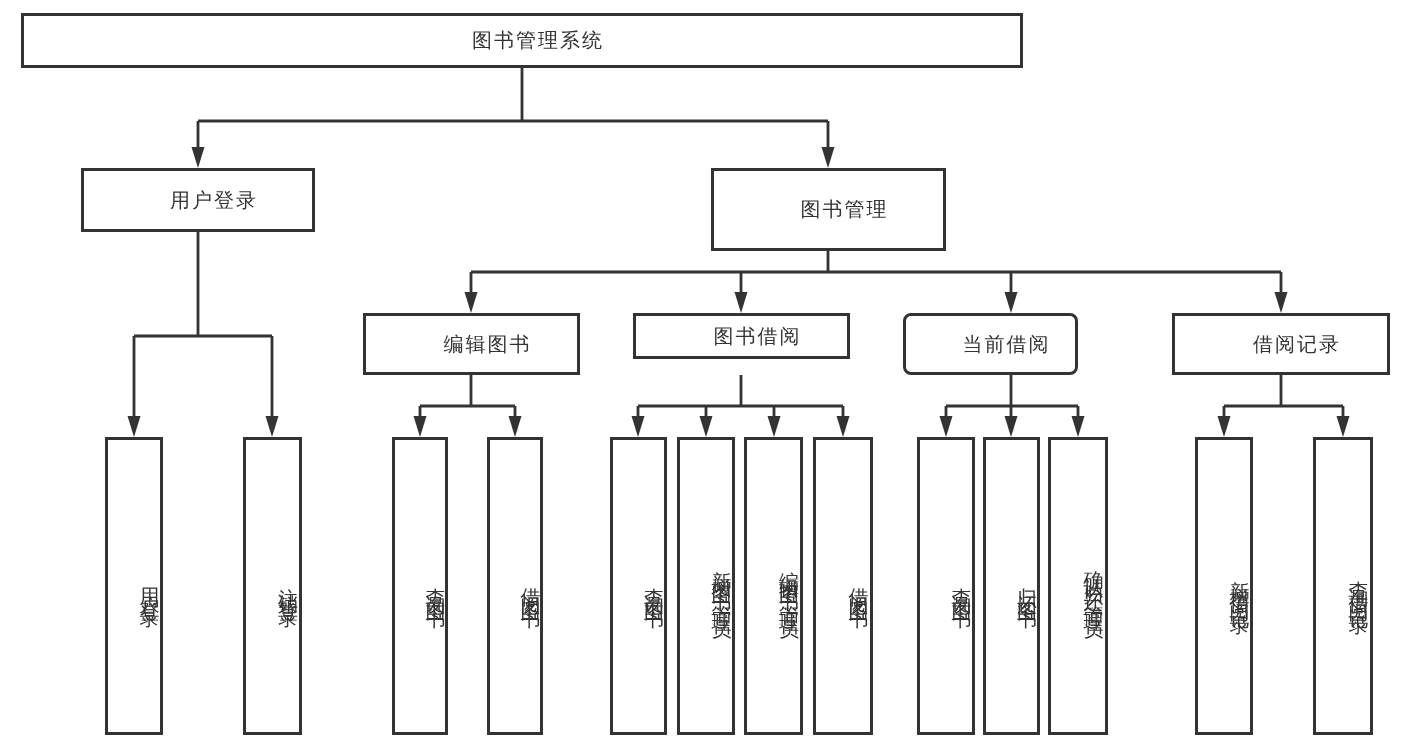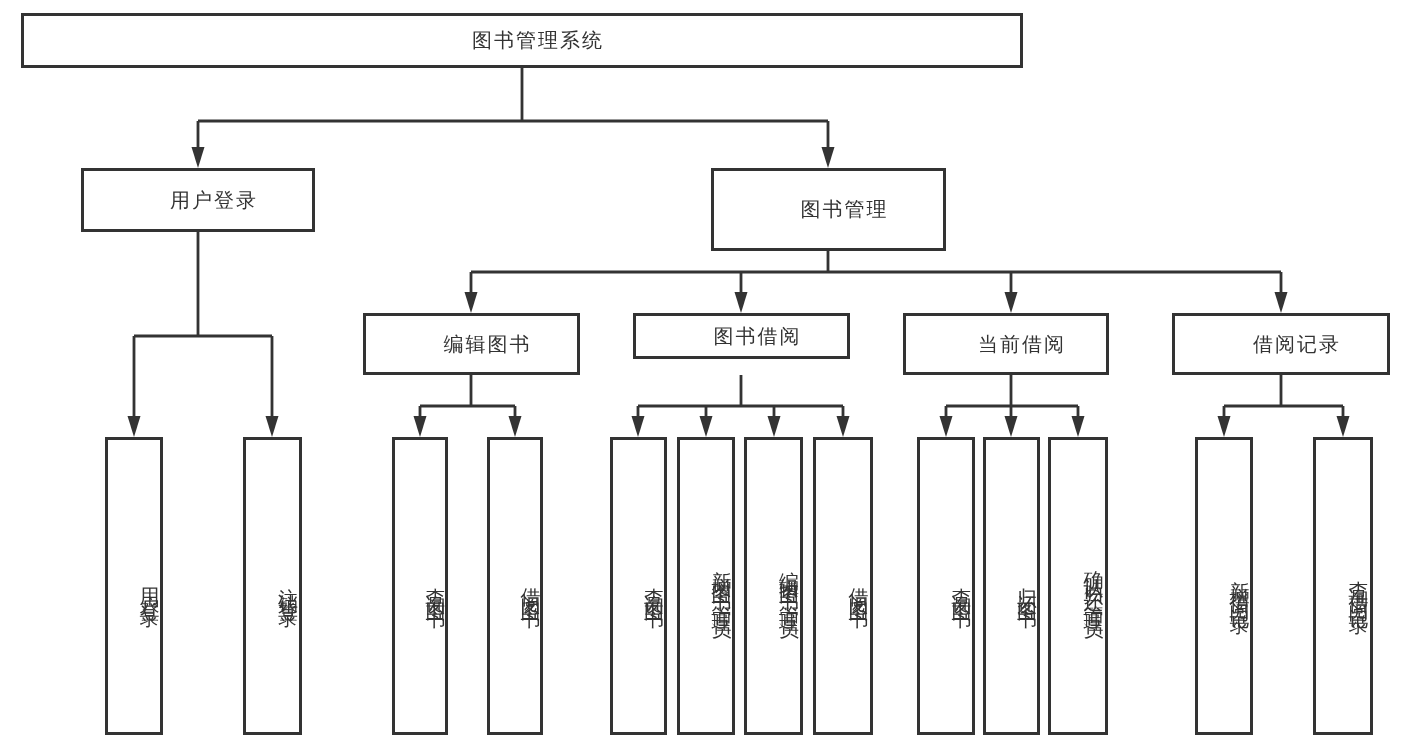--- a/index.html
+++ b/index.html
@@ -90,21 +90,21 @@
       <polygon points="1336.5,416 1349.5,416 1343,437" fill="currentColor"></polygon>
     </svg>
 
   <div class="node hbox" style="left:21px; top:13px; width:1002px; height:55px;">图书管理系统</div>
 
   <div class="node hbox" style="left:81px; top:168px; width:234px; height:64px;">用户登录</div>
   <div class="node hbox" style="left:711px; top:168px; width:235px; height:83px;">图书管理</div>
 
   <div class="node hbox" style="left:363px; top:313px; width:217px; height:62px;">编辑图书</div>
   <div class="node hbox" style="left:633px; top:313px; width:217px; height:46px;">图书借阅</div>
-  <div class="node hbox" style="left:903px; top:313px; width:206px; height:62px;">当前借阅</div>
+  <div class="node hbox" style="left:903px; top:313px; width:175px; height:62px;border-radius:8px;">当前借阅</div>
   <div class="node hbox" style="left:1172px; top:313px; width:218px; height:62px;text-align:right;">借阅记录</div>
 
   <div class="node vbox" style="left:105px; top:437px; width:58px; height:298px;">
     <span>用户登录</span>
   </div>
   <div class="node vbox" style="left:243px; top:437px; width:59px; height:298px;">
     <span>注销登录</span>
   </div>
 
   <div class="node vbox" style="left:392px; top:437px; width:56px; height:298px;">

